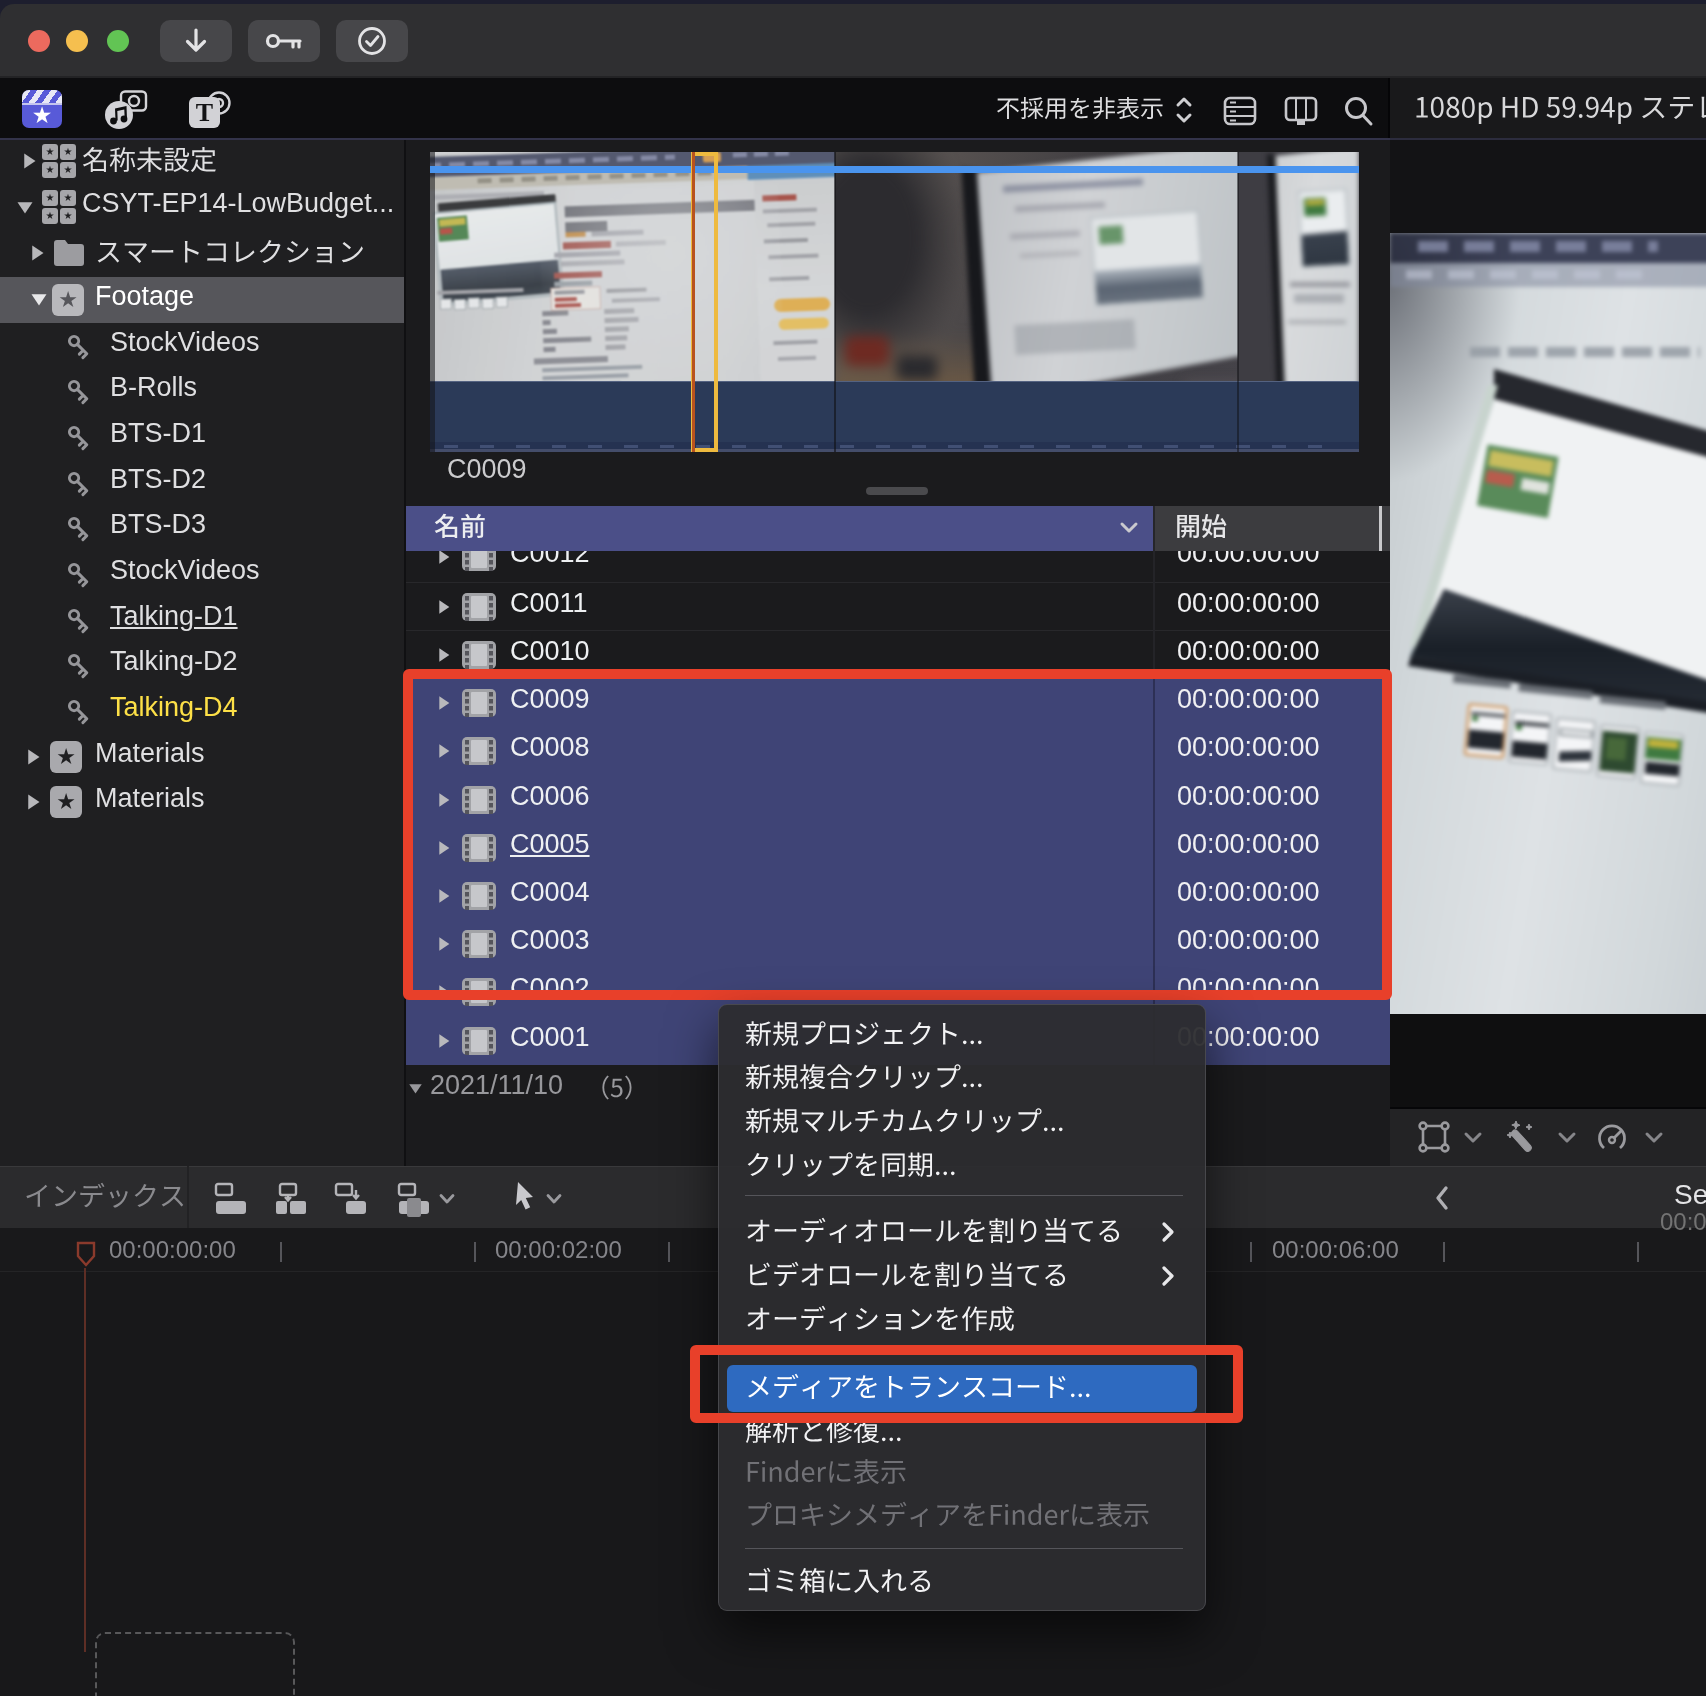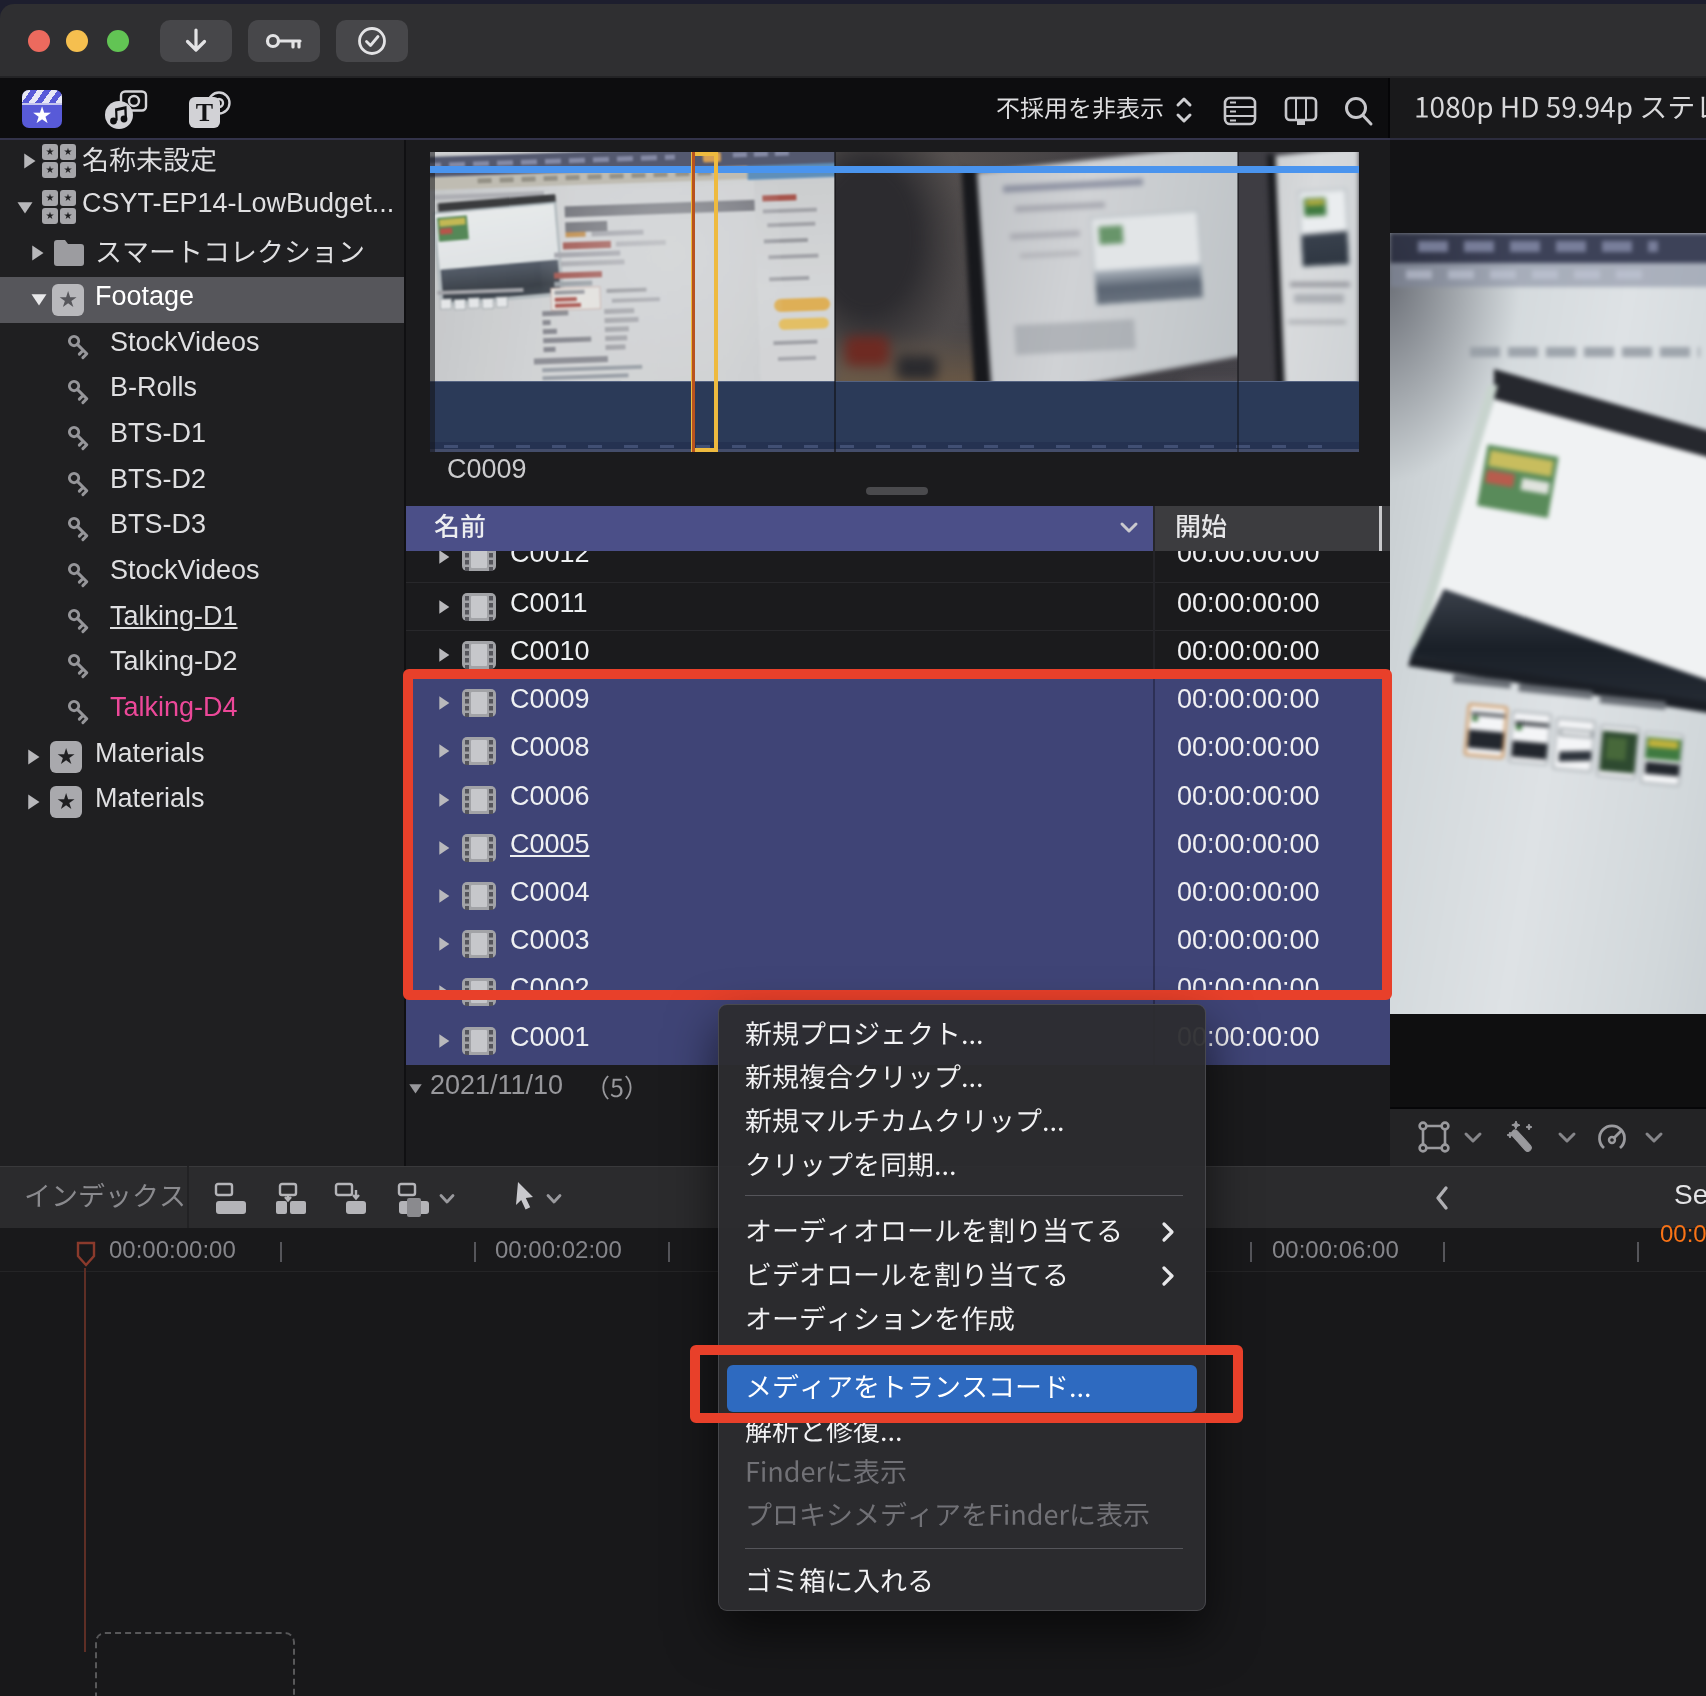--- a/index.html
+++ b/index.html
@@ -209,21 +209,21 @@
         <path d="M13 15h13M21 15v5.5M26 15v5.5"></path>
       </g>
     </svg>
 <div style="position:absolute;left:110px;top:646px;font:400 27px 'Liberation Sans', sans-serif;color:#dfdfe1;letter-spacing:0;white-space:nowrap;">Talking-D2</div>
 <svg class="abs" style="left:64px;top:696px" width="30" height="30" viewBox="0 0 30 30">
       <g fill="none" stroke="#96969a" stroke-width="3" stroke-linecap="round" transform="rotate(45 15 15)">
         <circle cx="8" cy="15" r="4.6"></circle>
         <path d="M13 15h13M21 15v5.5M26 15v5.5"></path>
       </g>
     </svg>
-<div style="position:absolute;left:110px;top:692px;font:400 27px 'Liberation Sans', sans-serif;color:#ec4899;letter-spacing:0;white-space:nowrap;text-align:center;">Talking-D4</div>
+<div style="position:absolute;left:110px;top:692px;font:400 27px 'Liberation Sans', sans-serif;color:#fde047;letter-spacing:0;white-space:nowrap;text-align:center;">Talking-D4</div>
 <svg class="abs" style="left:26px;top:748px" width="15" height="18" viewBox="0 0 10 12">
       <path d="M1.5 1l7.5 5-7.5 5z" fill="#b7b7ba"></path>
     </svg>
 <div class="abs" style="left:50px;top:741px;width:32px;height:32px;border-radius:6px;background:#a9a9ad;color:#1f1f21;font:22px 'Liberation Sans';text-align:center;line-height:31px;">★</div>
 <div style="position:absolute;left:95px;top:738px;font:400 27px 'Liberation Sans', sans-serif;color:#dfdfe1;letter-spacing:0;white-space:nowrap;">Materials</div>
 <svg class="abs" style="left:26px;top:793px" width="15" height="18" viewBox="0 0 10 12">
       <path d="M1.5 1l7.5 5-7.5 5z" fill="#b7b7ba"></path>
     </svg>
 <div class="abs" style="left:50px;top:786px;width:32px;height:32px;border-radius:6px;background:#a9a9ad;color:#1f1f21;font:22px 'Liberation Sans';text-align:center;line-height:31px;">★</div>
 <div style="position:absolute;left:95px;top:783px;font:400 27px 'Liberation Sans', sans-serif;color:#dfdfe1;letter-spacing:0;white-space:nowrap;">Materials</div>
@@ -717,21 +717,21 @@
     </svg>
 <svg class="abs" style="left:1432px;top:1185px" width="20" height="26" viewBox="0 0 20 26" fill="none" stroke="#b0b0b4" stroke-width="3.4" stroke-linecap="round" stroke-linejoin="round">
       <path d="M14 3L6 13l8 10"></path>
     </svg>
 <div style="position:absolute;left:1674px;top:1179px;font:400 28px 'Liberation Sans', sans-serif;color:#e4e4e6;letter-spacing:0;white-space:nowrap;">Se</div>
 <div style="position:absolute;left:0px;top:1228px;width:1706px;height:44px;background:#19191b;"></div>
 <div style="position:absolute;left:0px;top:1271px;width:1706px;height:1px;background:#242426;"></div>
 <div style="position:absolute;left:109px;top:1236px;font:400 24px 'Liberation Sans', sans-serif;color:#85858a;letter-spacing:0;white-space:nowrap;">00:00:00:00</div>
 <div style="position:absolute;left:495px;top:1236px;font:400 24px 'Liberation Sans', sans-serif;color:#85858a;letter-spacing:0;white-space:nowrap;">00:00:02:00</div>
 <div style="position:absolute;left:1272px;top:1236px;font:400 24px 'Liberation Sans', sans-serif;color:#85858a;letter-spacing:0;white-space:nowrap;">00:00:06:00</div>
-<div style="position:absolute;left:1660px;top:1208px;font:400 24px 'Liberation Sans', sans-serif;color:#f97316;letter-spacing:0;white-space:nowrap;margin-top:12px;">00:0</div>
+<div style="position:absolute;left:1660px;top:1208px;font:400 24px 'Liberation Sans', sans-serif;color:#737373;letter-spacing:0;white-space:nowrap;">00:0</div>
 <div style="position:absolute;left:280px;top:1242px;width:2px;height:20px;background:#55555a;"></div>
 <div style="position:absolute;left:474px;top:1242px;width:2px;height:20px;background:#55555a;"></div>
 <div style="position:absolute;left:668px;top:1242px;width:2px;height:20px;background:#55555a;"></div>
 <div style="position:absolute;left:1250px;top:1242px;width:2px;height:20px;background:#55555a;"></div>
 <div style="position:absolute;left:1443px;top:1242px;width:2px;height:20px;background:#55555a;"></div>
 <div style="position:absolute;left:1637px;top:1242px;width:2px;height:20px;background:#55555a;"></div>
 <div style="position:absolute;left:0px;top:1272px;width:1706px;height:424px;background:#18181a;"></div>
 <svg class="abs" style="left:75px;top:1240px" width="22" height="28" viewBox="0 0 22 28" fill="none" stroke="#8a3a2c" stroke-width="2.4">
       <path d="M3 3h16v13l-8 9-8-9z"></path>
     </svg>

